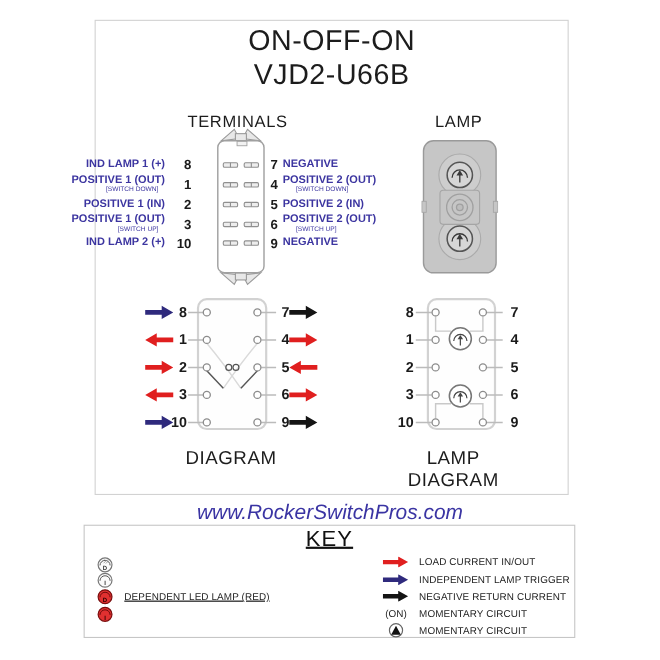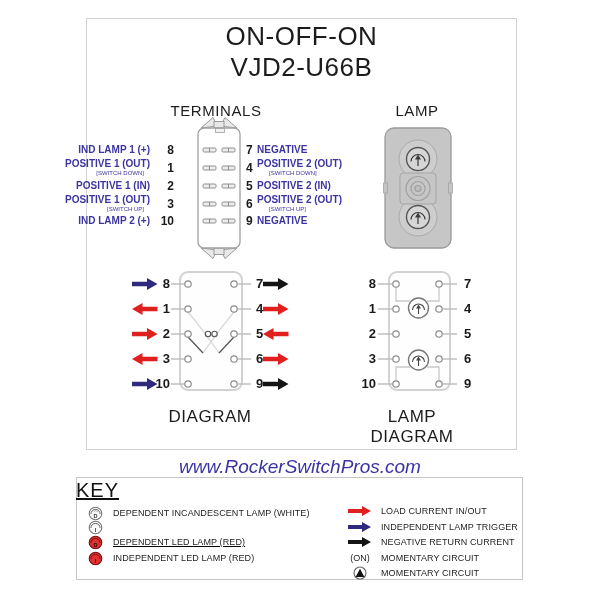--- a/index.html
+++ b/index.html
@@ -15,21 +15,21 @@
   .t-label .sub{ display:block; font-size:6px; font-weight:400; line-height:8px; }
   .t-label.left-side{ text-align:right; }
   .t-label.left-side .sub{ padding-right:6px; }
   .t-label.right-side{ text-align:left; }
   .t-label.right-side .sub{ padding-left:12px; }
   .t-num{ font-size:12px; font-weight:700; color:#1a1a1a; line-height:12px; height:12px; }
   .d-num{ font-size:13px; font-weight:700; color:#1a1a1a; line-height:14px; height:14px; }
   .ta-r{ text-align:right; } .ta-l{ text-align:left; }
   .website{ left:0; top:456px; width:600px; text-align:center; font-style:italic; font-size:19px; color:var(--link); }
   .key-box{ left:76px; top:477px; width:447px; height:103px; border:1px solid #c6c6c6; background:#fff; }
-  .key-title{ left:76px; top:479px; width:447px; font-size:20px; line-height:22px; color:#111; text-decoration:underline; letter-spacing:1px; }
+  .key-title{ left:76px; top:479px; width:447px; text-align:center; font-size:20px; line-height:22px; color:#111; text-decoration:underline; letter-spacing:1px; }
   .key-item{ display:flex; align-items:center; height:16px; }
   .key-item .icon-slot{ width:22px; display:flex; justify-content:center; align-items:center; flex:none; }
   .key-item.right .icon-slot{ width:28px; }
   .key-item .k-label{ font-size:9px; color:#1e1e1e; white-space:nowrap; padding-left:7px; letter-spacing:0.1px; }
   .key-item .k-prefix{ font-size:9px; color:#1e1e1e; white-space:nowrap; }
   svg{ display:block; }
 </style>
 </head>
 <body>
 
@@ -291,21 +291,20 @@
   <span class="icon-slot">
     <svg width="15" height="15" viewBox="0 0 15 15">
       <circle cx="7.5" cy="7.5" r="6.3" fill="#fbfbfb" stroke="#777777" stroke-width="1.1"></circle>
       <path d="M 2.9,8 A 4.6,4.6 0 1 1 12.1,8" fill="none" stroke="#555555" stroke-width="0.9"></path>
       <line x1="4.4" y1="5.2" x2="6.8" y2="2.7" stroke="#888888" stroke-width="0.7"></line>
       <line x1="6.2" y1="6" x2="9.4" y2="2.8" stroke="#888888" stroke-width="0.7"></line>
       <line x1="8.2" y1="6.3" x2="10.9" y2="3.6" stroke="#888888" stroke-width="0.7"></line>
       <text x="7.5" y="12.2" text-anchor="middle" font-size="5.5" font-weight="bold" fill="#333333" font-family="Liberation Sans, sans-serif">D</text>
     </svg>
   </span>
-  <span class="k-label">DEPENDENT INCANDESCENT LAMP (WHITE)</span>
 </div>
 <div class="abs key-item" style="left:84px; top:519px;">
   <span class="icon-slot">
     <svg width="15" height="15" viewBox="0 0 15 15">
       <circle cx="7.5" cy="7.5" r="6.3" fill="#fbfbfb" stroke="#777777" stroke-width="1.1"></circle>
       <path d="M 2.9,8 A 4.6,4.6 0 1 1 12.1,8" fill="none" stroke="#555555" stroke-width="0.9"></path>
       <text x="7.5" y="12.2" text-anchor="middle" font-size="5.5" font-weight="bold" fill="#333333" font-family="Liberation Sans, sans-serif">I</text>
     </svg>
   </span>
 </div>
@@ -320,21 +319,20 @@
   <span class="k-label">DEPENDENT LED LAMP (RED)</span>
 </div>
 <div class="abs key-item" style="left:84px; top:550px;">
   <span class="icon-slot">
     <svg width="15" height="15" viewBox="0 0 15 15">
       <circle class="led-fill" cx="7.5" cy="7.5" r="6.3" stroke="#7a0f0f" stroke-width="1.1" fill="#e03030"></circle>
       <path d="M 2.9,8 A 4.6,4.6 0 1 1 12.1,8" fill="none" stroke="#6b0b0b" stroke-width="0.9"></path>
       <text x="7.5" y="12.2" text-anchor="middle" font-size="5.5" font-weight="bold" fill="#2a0000" font-family="Liberation Sans, sans-serif">I</text>
     </svg>
   </span>
-  <span class="k-label">INDEPENDENT LED LAMP (RED)</span>
 </div>
 
 <div class="abs key-item right" style="left:346px; top:503px;">
   <span class="icon-slot">
     <svg width="24" height="10" viewBox="0 0 24 10">
         <polygon class="arrow-red" points="0,3 14,3 14,0 23,5 14,10 14,7 0,7" fill="#e01f1f"></polygon>
       </svg>
   </span>
   <span class="k-label">LOAD CURRENT IN/OUT</span>
 </div>

